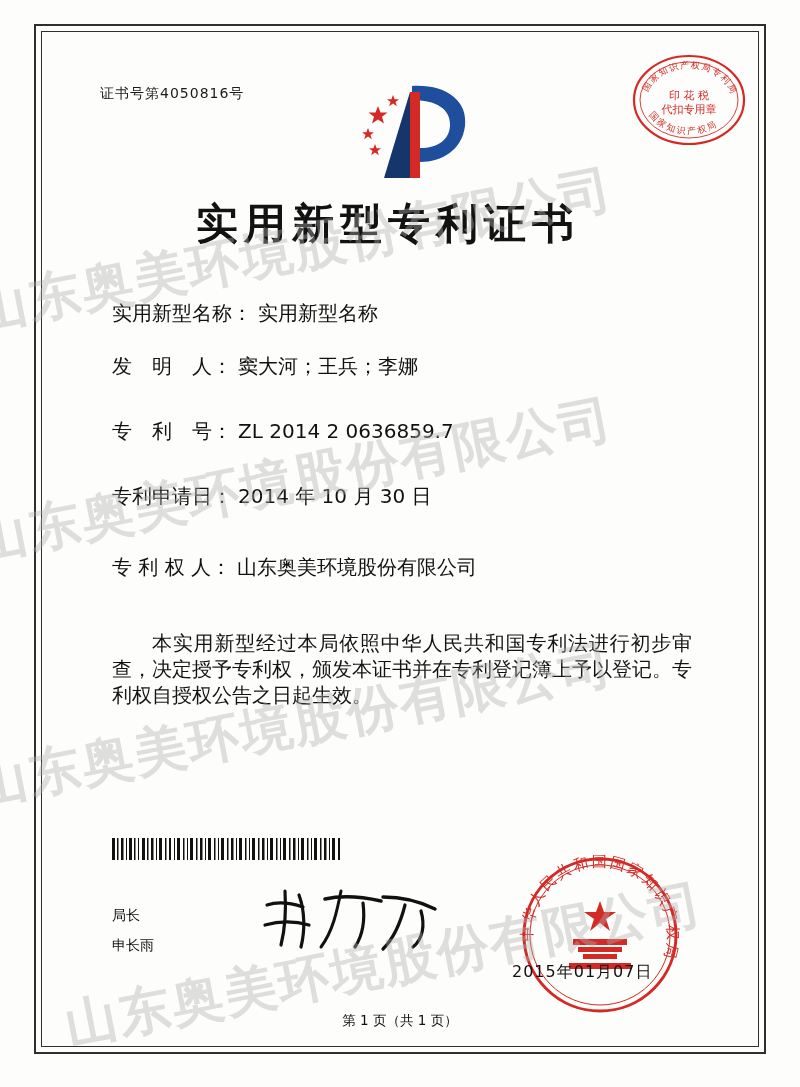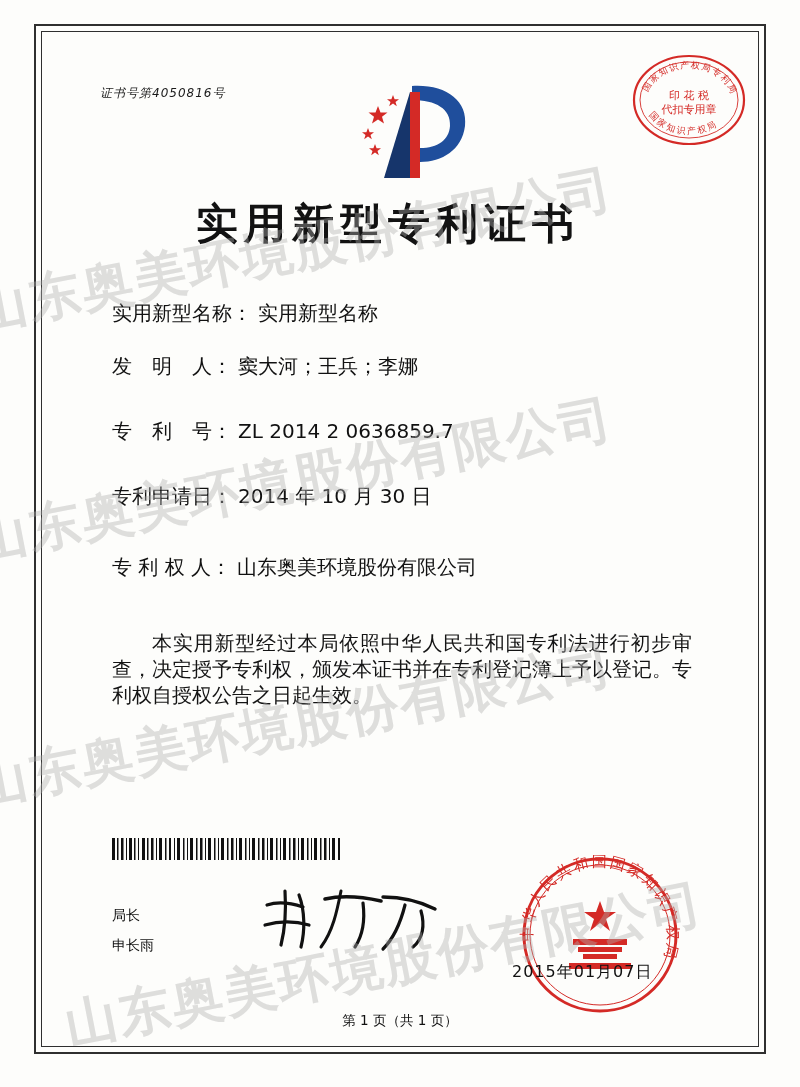--- a/index.html
+++ b/index.html
@@ -61,25 +61,24 @@
   }
   .wm-1 { left: -30px;  top: 215px; }
   .wm-2 { left: -30px;  top: 445px; }
   .wm-3 { left: -30px;  top: 690px; }
   .wm-4 { left: 60px;   top: 930px; }
 
   
   .cert-number {
     position: absolute;
     left: 100px; top: 85px;
-    font-size: 12px;
+    font-size: 14px;
     color: #1a1a1a;
     letter-spacing: 1px;
     z-index: 20;
-    font-style: italic;
   }
 
   
   .logo {
     position: absolute;
     left: 350px; top: 78px;
     width: 130px; height: 105px;
     z-index: 20;
   }
 

